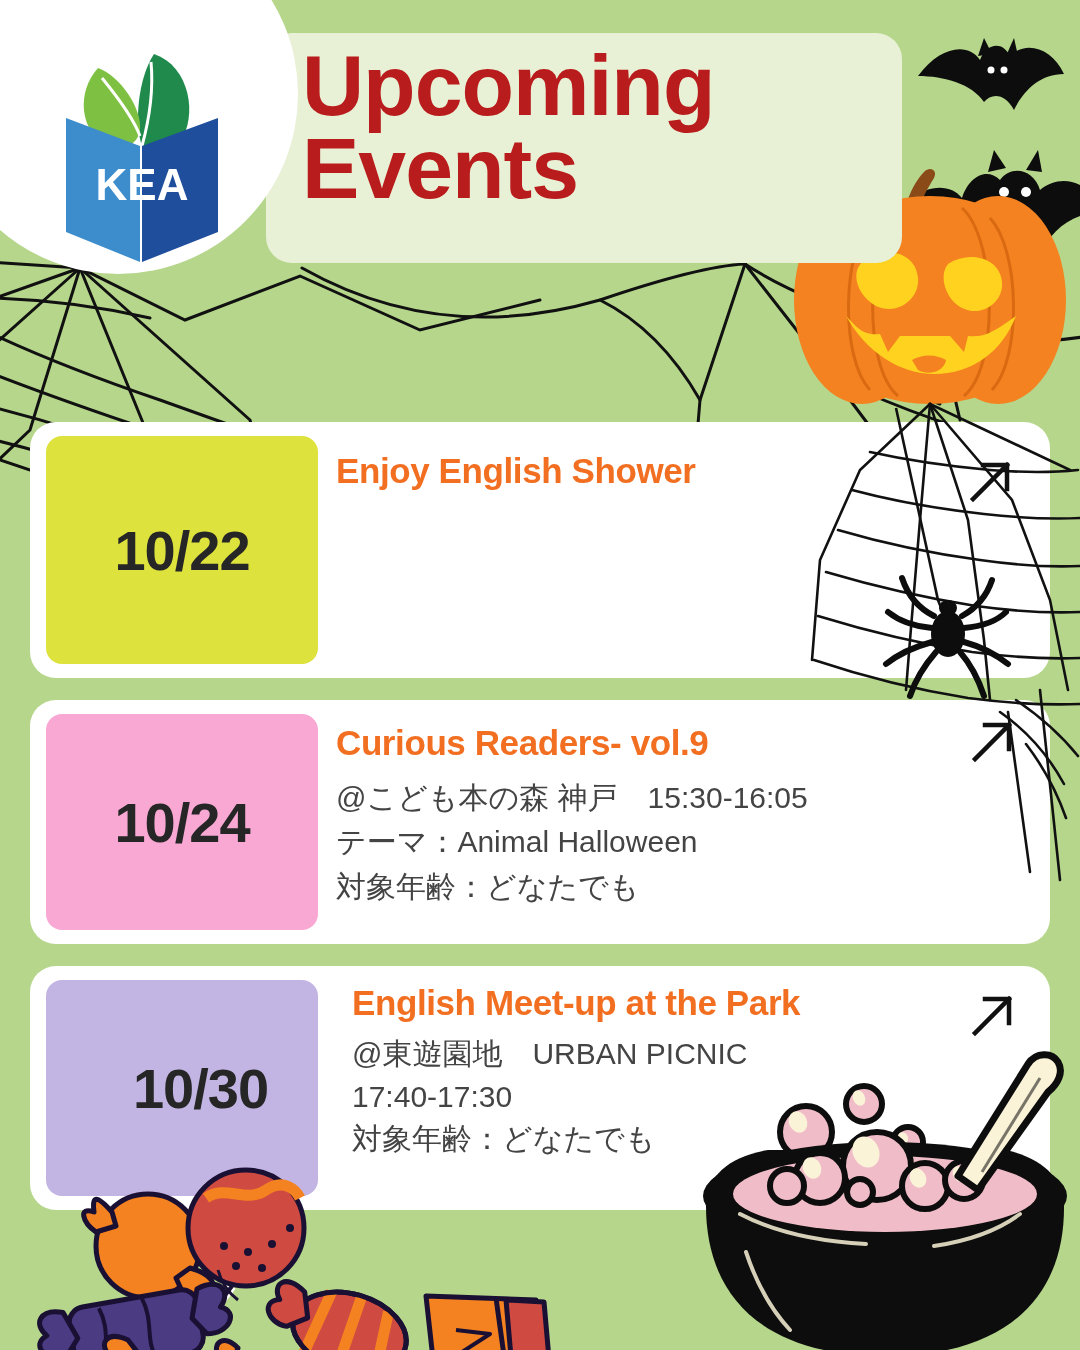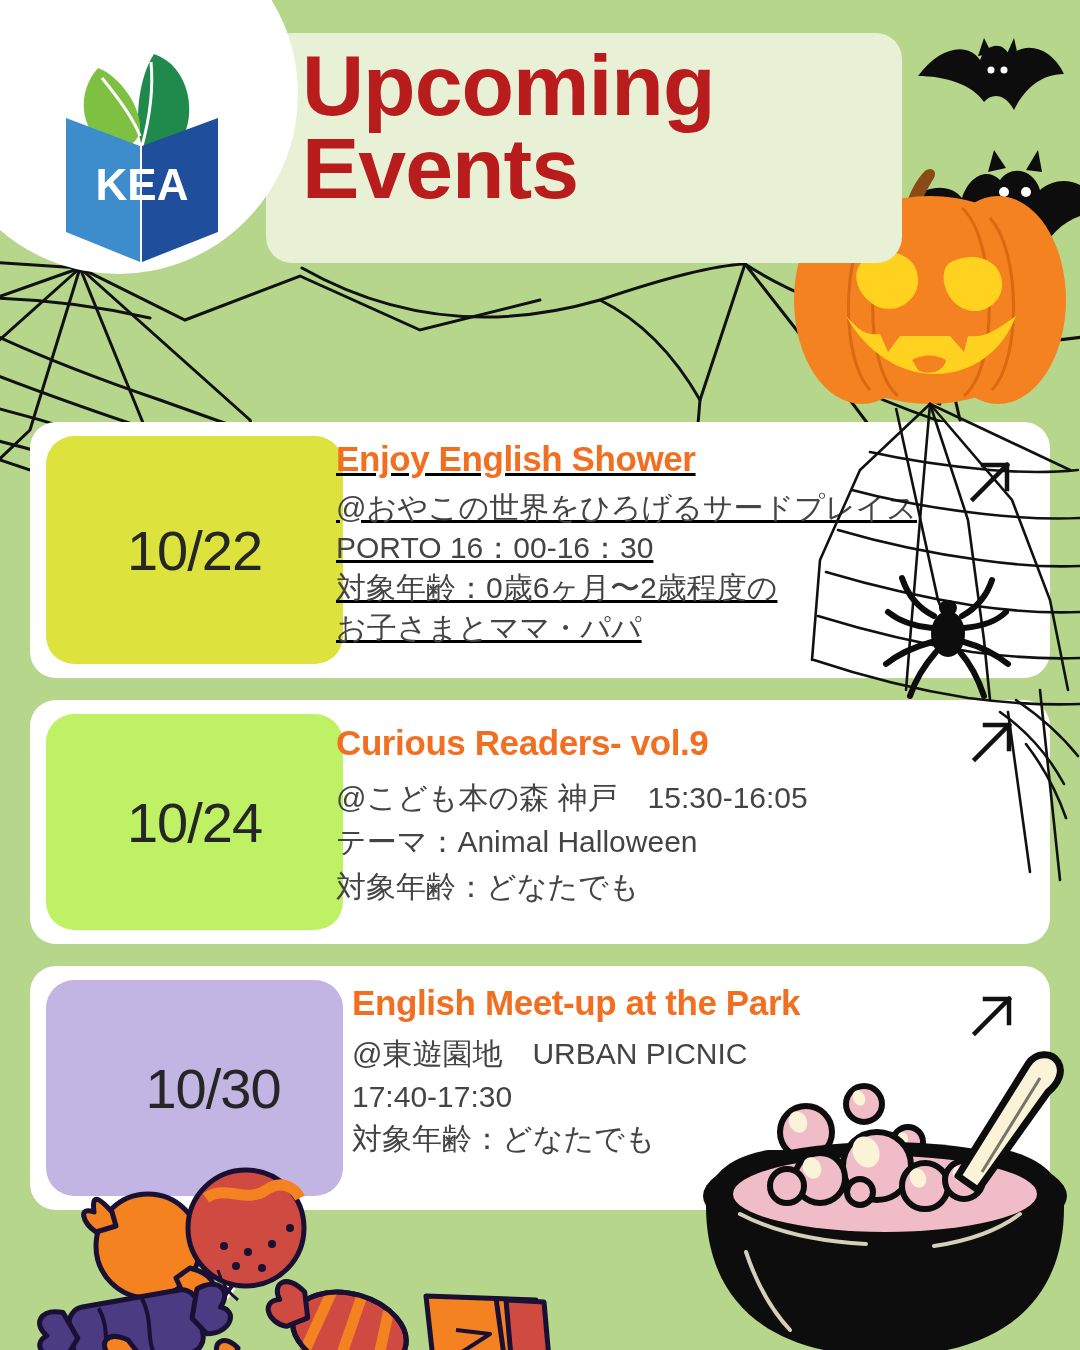--- a/index.html
+++ b/index.html
@@ -47,38 +47,38 @@
   .card {
     position:absolute; left:30px; width:1020px;
     background:#ffffff; border-radius:26px; z-index:5;
   }
   #card-0 { top:422px; height:256px; }
   #card-1 { top:700px; height:244px; }
   #card-2 { top:966px; height:244px; }
 
   .date-badge {
     position:absolute; left:16px; top:14px;
-    width:297px; border-radius:28px;
+    width:272px; border-radius:16px;
     display:flex; align-items:center; justify-content:center;
-    color:#262626; font-size:56px; font-weight:400; letter-spacing:-1px;
+    color:#262626; font-size:56px; font-weight:700; letter-spacing:-1px;
   }
   #card-0 .date-badge { height:228px; }
   #card-1 .date-badge { height:216px; }
   #card-2 .date-badge { height:216px;padding-left:37px; }
 
   .card-body { position:absolute; left:306px; top:18px; right:40px; }
   .ev-title {
     color:#f26f21; font-size:35px; font-weight:800;
     letter-spacing:-0.4px; line-height:1.2; margin-bottom:4px;
   }
   .ev-lines {
     color:#444444; font-size:30px; line-height:1.33;
     white-space:pre-line; letter-spacing:0px;
   }
-  #card-0 .card-body { top:16px;text-decoration:underline; }
+  #card-0 .card-body { top:28px; }
   #card-0 .ev-title { margin-bottom:8px; }
   #card-1 .card-body { top:22px; }
   #card-1 .ev-title { margin-bottom:12px; }
   #card-1 .ev-lines { line-height:1.48; }
   #card-2 .card-body { left:322px; top:16px; }
   #card-2 .ev-title { margin-bottom:9px; }
   #card-2 .ev-lines { line-height:1.42; }
 
   .arrow-icon {
     position:absolute; width:46px; height:46px; z-index:7;
@@ -203,35 +203,31 @@
                C996 330 986 338 968 336 L964 352 L950 336 L900 336 L888 352 L880 334
                C862 336 856 326 846 316 Z" fill="#ffd21f"></path>
       <path d="M912 360 C922 354 936 354 946 360 C944 372 928 376 918 370 Z" fill="#f58220"></path>
     </g>
   </svg>
 
   <div class="card" id="card-0">
     <div class="date-badge" style="background:#dde23c">10/22</div>
     <div class="card-body">
       <div class="ev-title">Enjoy English Shower</div>
-      <div class="ev-lines">@おやこの世界をひろげるサードプレイス
-PORTO 16：00-16：30
-対象年齢：0歳6ヶ月〜2歳程度の
-お子さまとママ・パパ</div>
     </div>
     <svg class="arrow-icon" viewBox="0 0 46 46">
       <g stroke="#111" stroke-width="4.5" fill="none" stroke-linecap="square">
         <line x1="5" y1="41" x2="39" y2="7"></line>
         <polyline points="15,7 39,7 39,31"></polyline>
       </g>
     </svg>
   </div>
 
   <div class="card" id="card-1">
-    <div class="date-badge" style="background:#bef264">10/24</div>
+    <div class="date-badge" style="background:#f9a8d4">10/24</div>
     <div class="card-body">
       <div class="ev-title">Curious Readers- vol.9</div>
       <div class="ev-lines">@こども本の森 神戸　15:30-16:05
 テーマ：Animal Halloween
 対象年齢：どなたでも</div>
     </div>
     <svg class="arrow-icon" viewBox="0 0 46 46">
       <g stroke="#111" stroke-width="4.5" fill="none" stroke-linecap="square">
         <line x1="5" y1="41" x2="39" y2="7"></line>
         <polyline points="15,7 39,7 39,31"></polyline>

